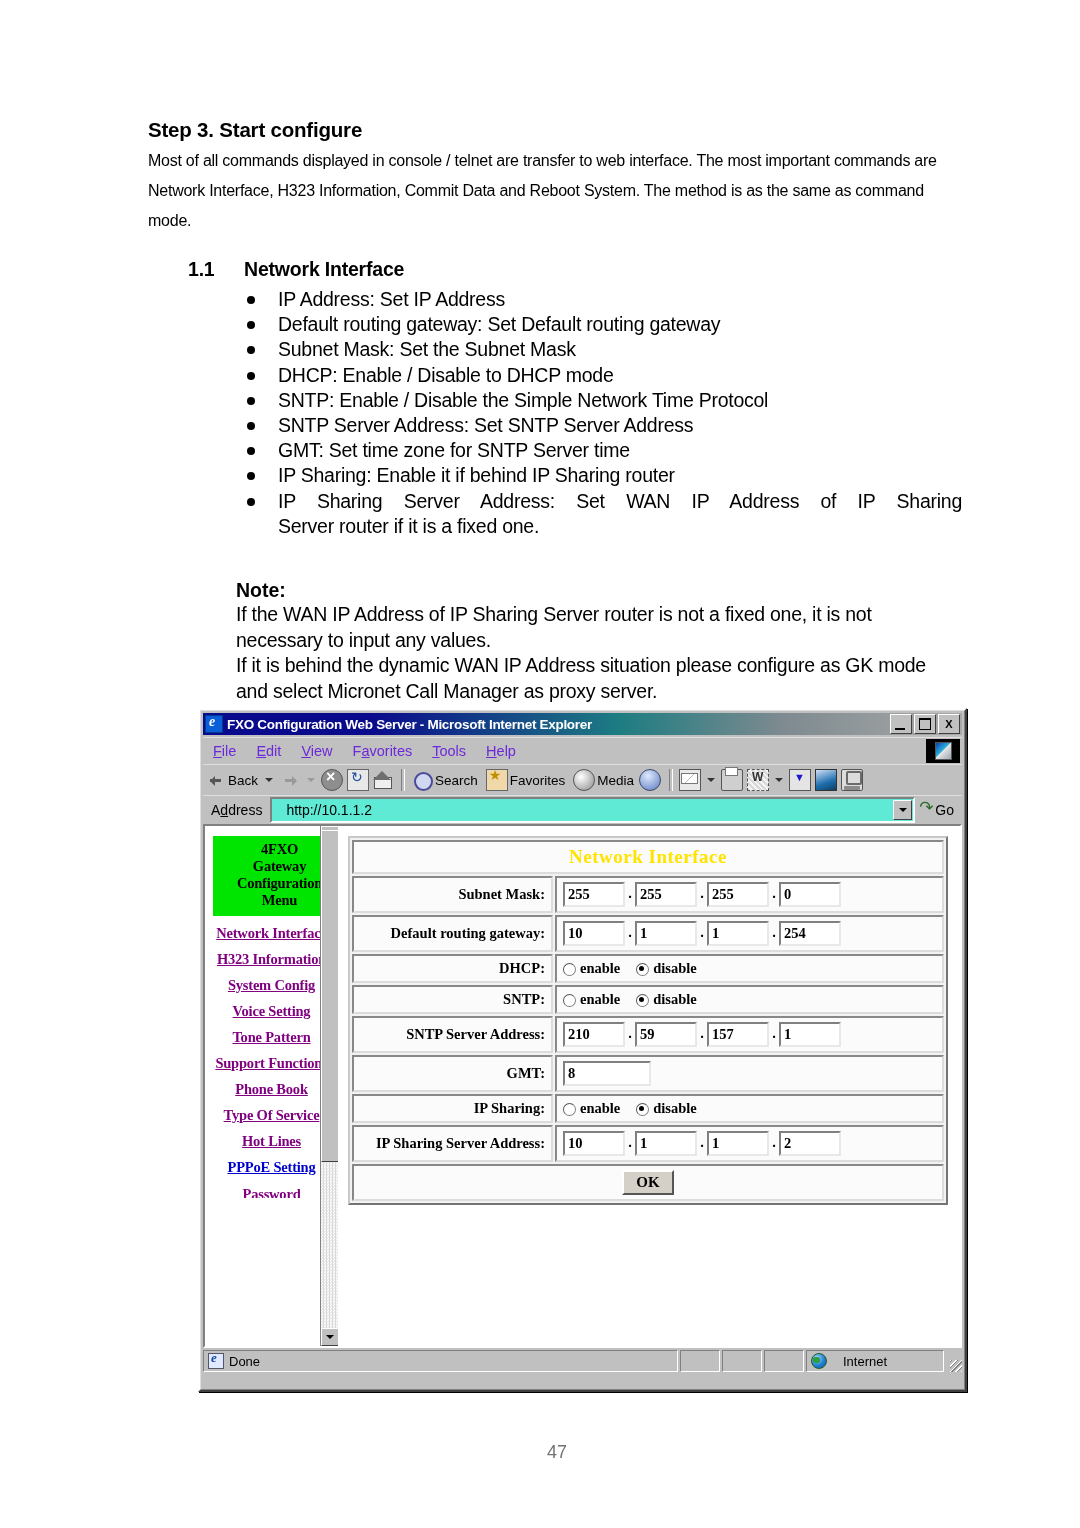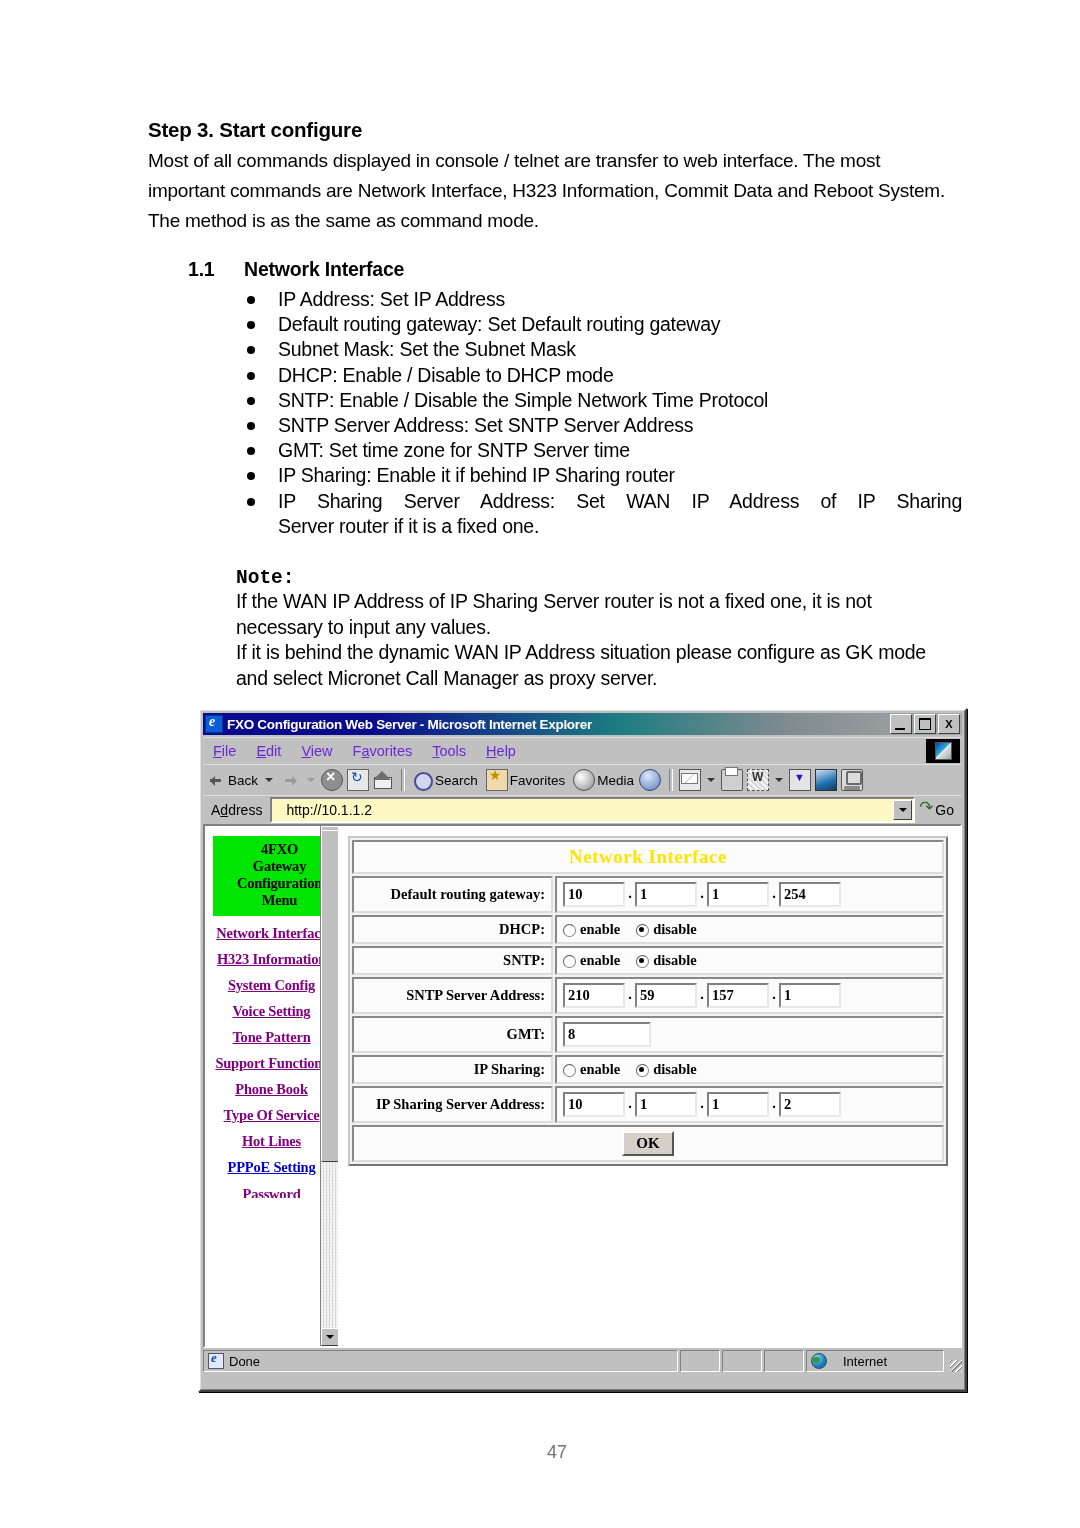--- a/index.html
+++ b/index.html
@@ -7,38 +7,38 @@
     width:1080px;height:1528px;background:#fff;
     font-family:"Liberation Sans", sans-serif;color:#000;
     position:relative;overflow:hidden;
   }
 
   
   .doc{position:absolute;left:0;top:0;width:1080px;}
   .doc-inner{padding:118px 118px 0 148px;}
 
   .h-step{font-size:20.5px;font-weight:bold;letter-spacing:-0.2px;margin:0 0 4px 0;}
-  .para{font-size:19px;line-height:30px;margin:0;letter-spacing:-0.25px;}
+  .para{font-size:16px;line-height:30px;margin:0;letter-spacing:-0.25px;}
 
   .h-sub{font-size:19.5px;font-weight:bold;margin:22px 0 6px 40px;letter-spacing:-0.2px;}
   .h-sub .num{display:inline-block;width:56px;}
 
   ul.bullets{list-style:none;margin:0;padding:0;}
   ul.bullets li{
     position:relative;font-size:19.5px;line-height:25.2px;
     padding-left:130px;margin:0;letter-spacing:-0.25px;
   }
   ul.bullets li .dot{
     position:absolute;left:99px;top:9px;width:8px;height:8px;
     background:#000;border-radius:50%;
   }
   ul.bullets li.justify{text-align:justify;padding-right:0;}
   ul.bullets li.justify span.line1{display:block;text-align:justify;text-align-last:justify;}
 
-  .h-note{font-size:19.5px;font-weight:bold;margin:28px 0 0 88px;font-family:Liberation Mono, monospace;}
+  .h-note{font-size:19.5px;font-weight:bold;margin:40px 0 0 88px;}
   .note-para{font-size:19.5px;line-height:25.5px;margin:0 0 0 88px;letter-spacing:-0.25px;}
 
   .pageno{position:absolute;left:17px;top:1442px;width:1080px;text-align:center;
           font-size:18px;color:#737373;}
 
   
   .ie-window{
     position:absolute;left:198px;top:708px;width:765px;height:680px;
     background:#c0c0c0;
     border-top:2px solid #fff;border-left:2px solid #fff;
@@ -115,21 +115,21 @@
   .ic-msg{background:linear-gradient(160deg,#cfe0f5,#1f6fae 60%,#0d3f66);border:1px solid #333;}
   .ic-res{background:#dcdcdc;border:1px solid #555;border-radius:2px;}
   .ic-res:after{content:"";position:absolute;left:4px;top:1px;width:12px;height:10px;border:2px solid #6a6a6a;border-radius:2px;}
   .ic-res:before{content:"";position:absolute;left:2px;bottom:0px;width:16px;height:4px;background:#8a8a8a;border-radius:1px;}
 
   
   .addrbar{height:28px;margin:0 2px;display:flex;align-items:center;
            border-top:1px solid #dfdfdf;padding:0 2px;}
   .addr-label{font-size:14px;padding:0 8px 0 6px;white-space:nowrap;}
   .addr-label u{text-decoration:underline;}
-  .addr-field{flex:1 1 auto;height:22px;background:#fef9c3;
+  .addr-field{flex:1 1 auto;height:22px;background:#5eead4;
     border-top:2px solid #808080;border-left:2px solid #808080;
     border-right:2px solid #fff;border-bottom:2px solid #fff;
     display:flex;align-items:center;}
   .addr-text{font-size:14px;padding-left:14px;color:#000;flex:1 1 auto;}
   .addr-drop{width:17px;height:18px;margin-right:1px;background:#c0c0c0;
      border-top:1px solid #fff;border-left:1px solid #fff;
      border-right:1px solid #404040;border-bottom:1px solid #404040;
      display:flex;align-items:center;justify-content:center;}
   .addr-drop i{width:0;height:0;border:4px solid transparent;border-top-color:#000;margin-top:4px;}
   .go-btn{display:flex;align-items:center;font-size:14px;padding:0 6px 0 4px;white-space:nowrap;}
@@ -373,20 +373,26 @@
     <div class="mainframe">
       <table class="netform">
         <tbody>
               <tr>
           <td class="formhead" colspan="2">
             <span>Network Interface</span>
           </td>
         </tr>
 
 
+        <tr>
+          <td class="lbl">Subnet Mask:</td>
+          <td class="val">
+            <span class="tbox octet">255</span><span class="dotsep">.</span><span class="tbox octet">255</span><span class="dotsep">.</span><span class="tbox octet">255</span><span class="dotsep">.</span><span class="tbox octet">0</span>
+          </td>
+        </tr>
 
         <tr>
           <td class="lbl">Default routing gateway:</td>
           <td class="val">
             <span class="tbox octet">10</span><span class="dotsep">.</span><span class="tbox octet">1</span><span class="dotsep">.</span><span class="tbox octet">1</span><span class="dotsep">.</span><span class="tbox octet">254</span>
           </td>
         </tr>
 
         <tr>
           <td class="lbl">DHCP:</td>

